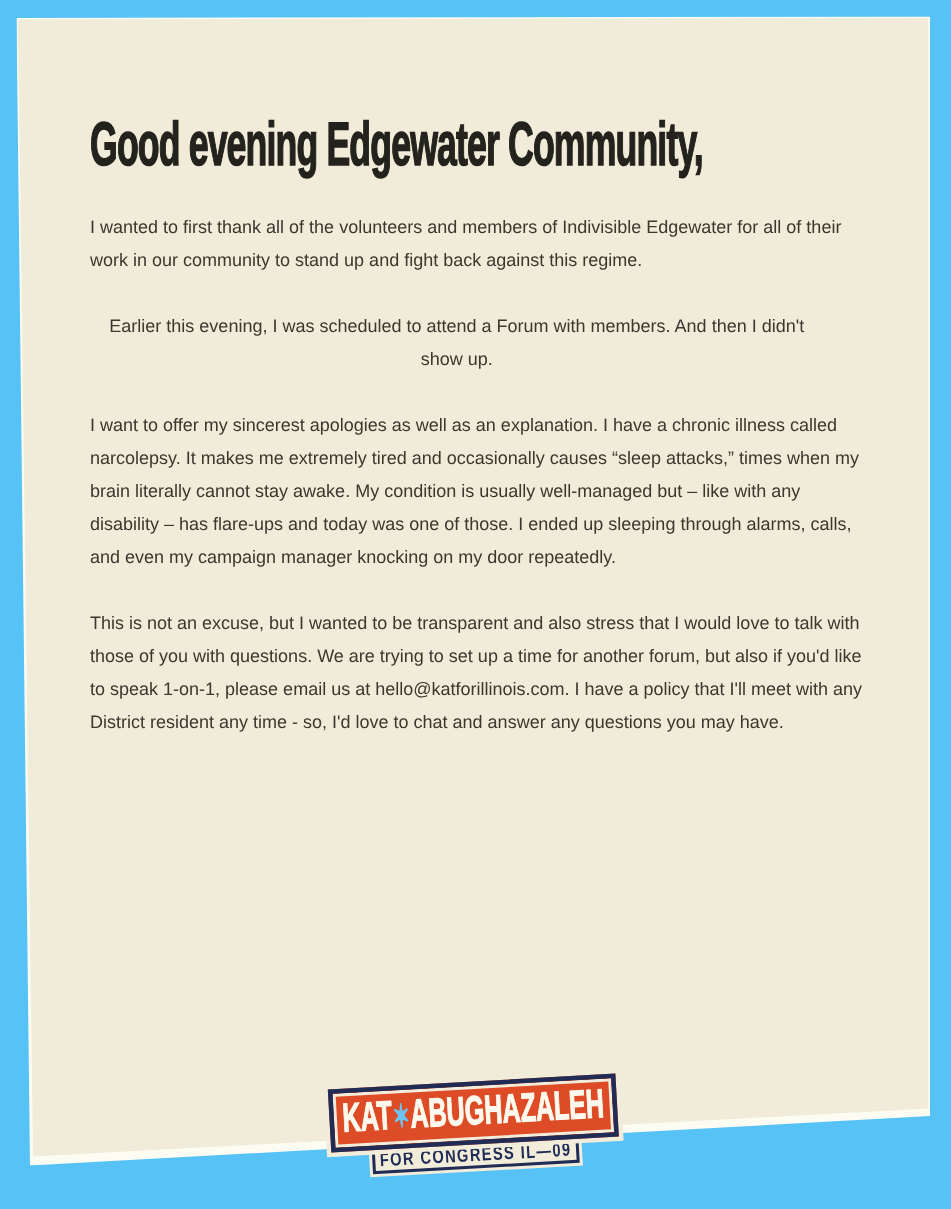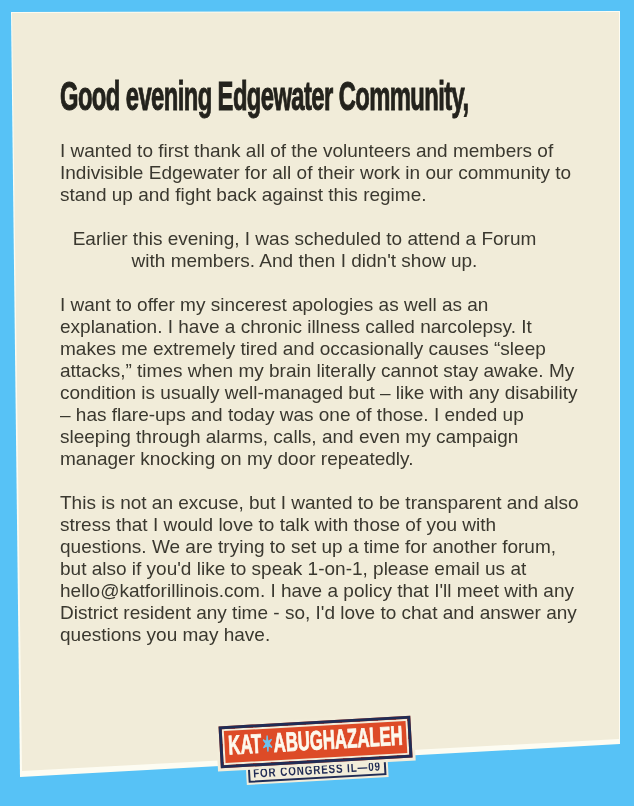--- a/index.html
+++ b/index.html
@@ -36,21 +36,21 @@
   .heading .condense {
     display: inline-block;
     transform: scaleX(0.58);
     transform-origin: 0 60%;
     letter-spacing: -1px;
     -webkit-text-stroke: 1px #23221c;
   }
 
   .para {
     margin: 0 0 22px 0;
-    font-size: 19px; line-height: 22px;
+    font-size: 12px; line-height: 22px;
     color: #3a382f;
   }
   .para-narrow { max-width: 489px; text-align: center; }
   .email { color: inherit; cursor: pointer; }
 
   
   .logo {
     position: absolute; left: 210px; top: 721px; width: 212px;
     transform: rotate(-3.2deg);
     display: flex; flex-direction: column; align-items: center;

